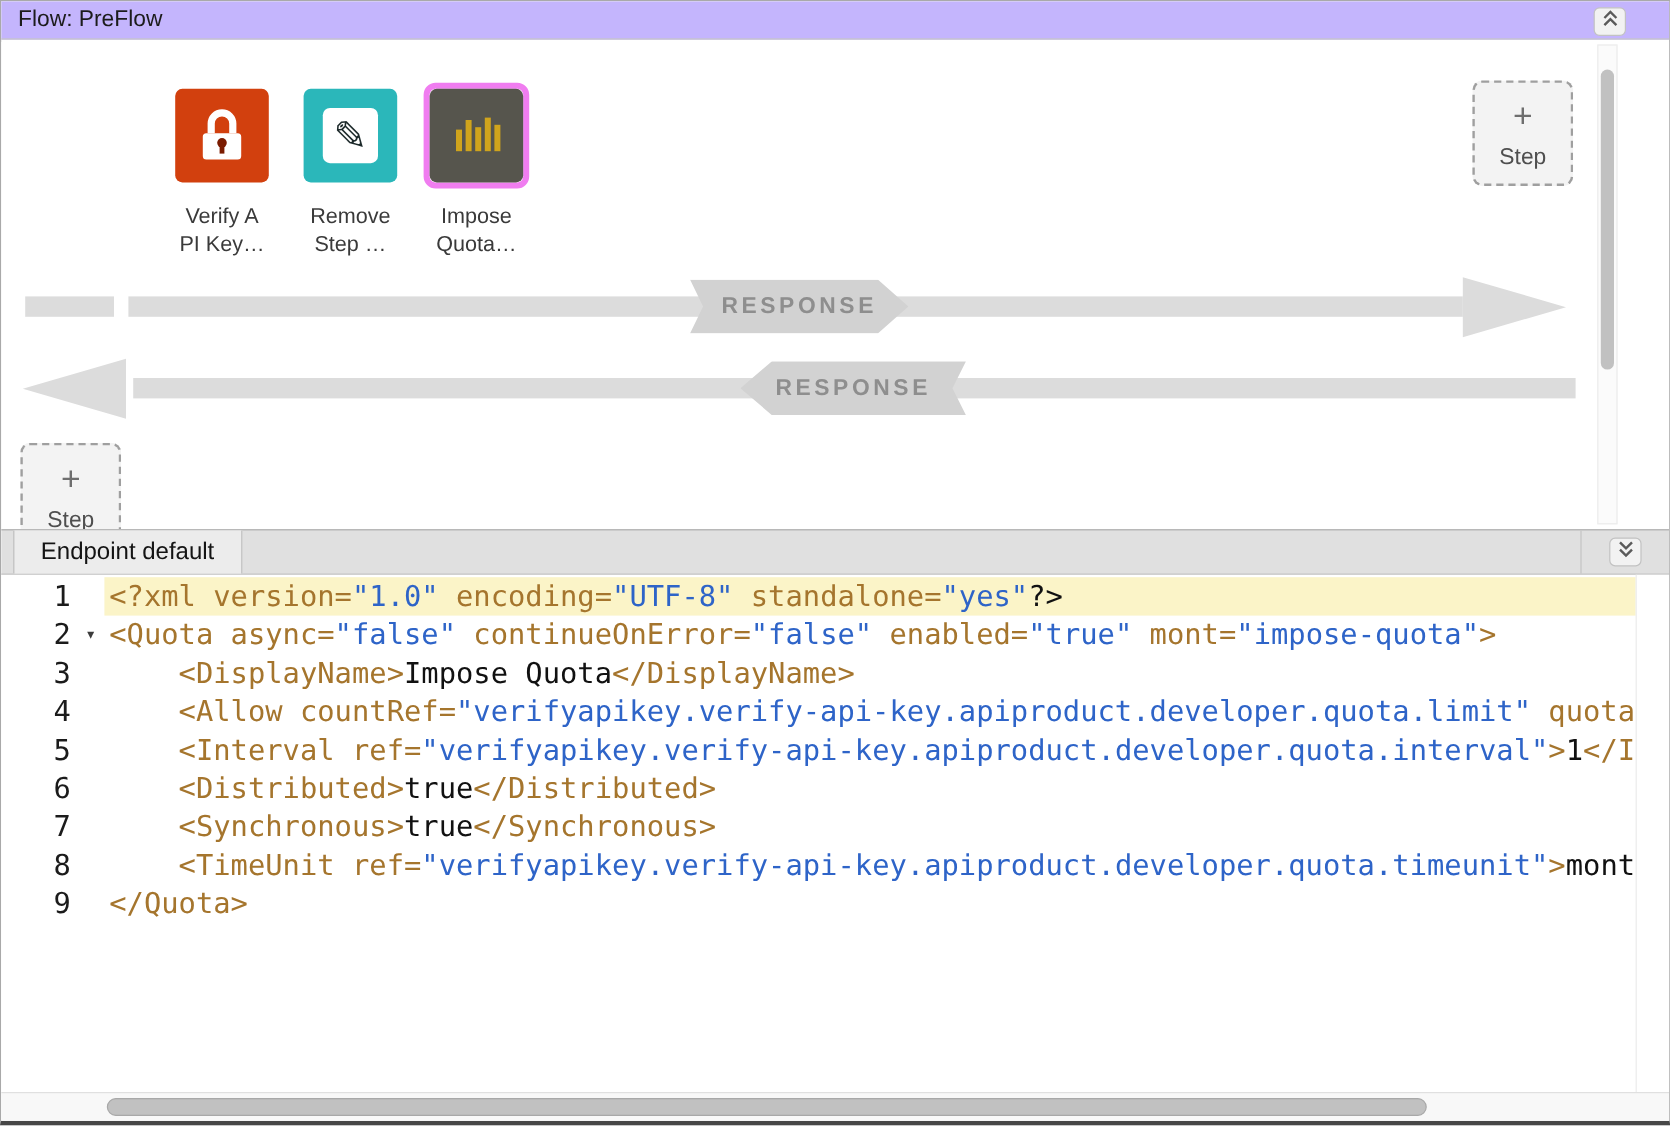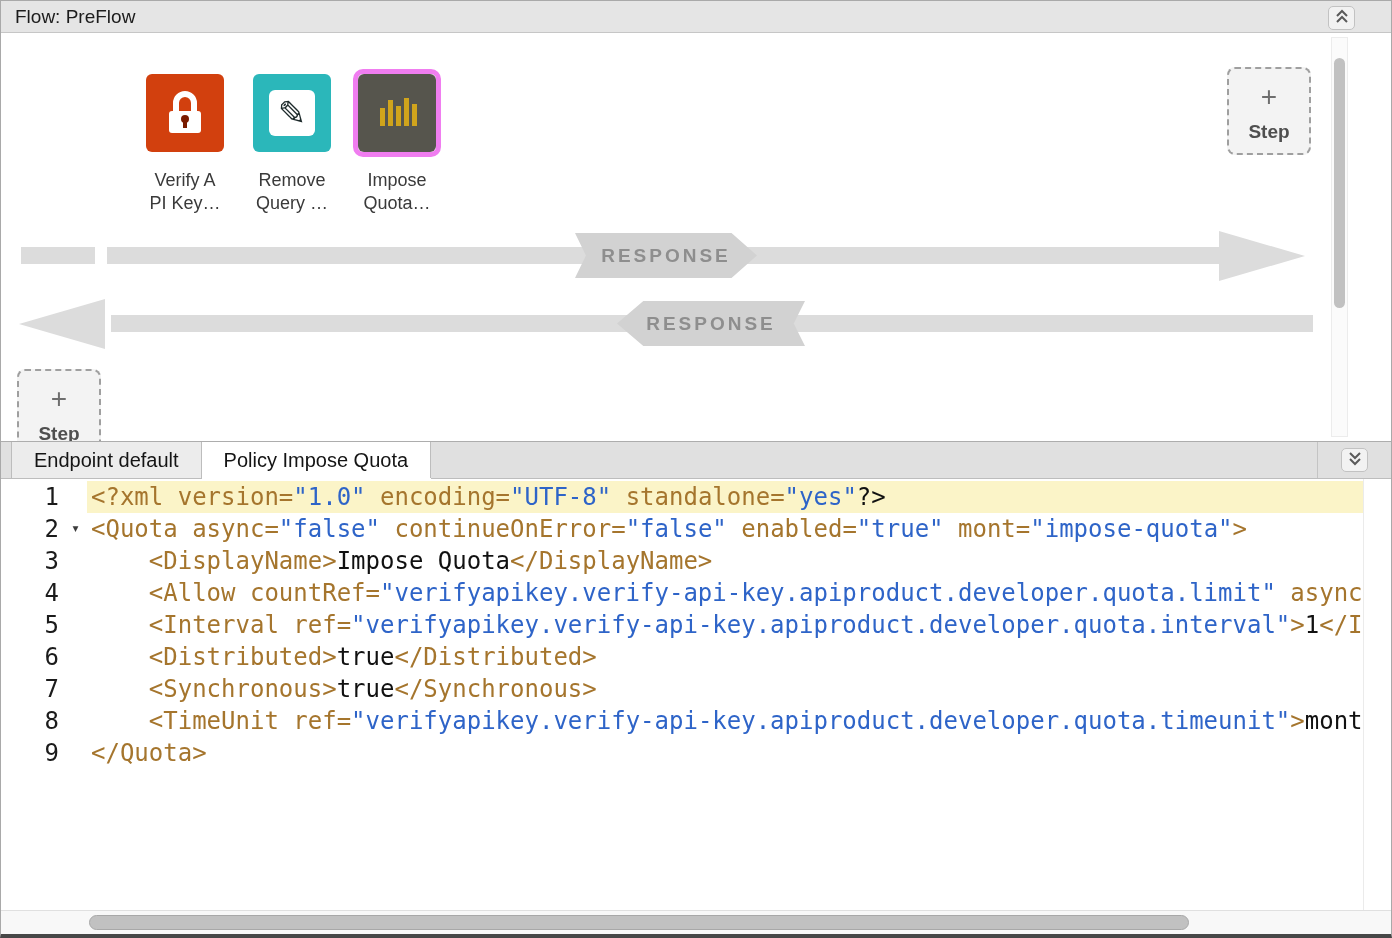--- a/index.html
+++ b/index.html
@@ -4,21 +4,21 @@
 <style>
   * { margin:0; padding:0; box-sizing:border-box; }
   html,body { background:#fff; }
   body { font-family:"Liberation Sans", sans-serif; }
 
   .screen { position:relative; width:1392px; height:938px; background:#fff;
             border:1px solid #a9a9a9; border-bottom:4px solid #474747; overflow:hidden; }
 
   
   .flow-header { position:absolute; left:0; top:0; width:100%; height:32px;
-                 background:#e5e5e5; border-bottom:1px solid #c6c6c6;
+                 background:#c4b5fd; border-bottom:1px solid #c6c6c6;
                  display:flex; align-items:center; }
   .flow-title { font-size:19px; color:#1c1c1c; margin-left:14px; }
   .mini-btn { position:absolute; width:27px; height:24px; border:1px solid #c2c2c2;
               border-radius:5px; background:#f2f2f2; display:flex; align-items:center;
               justify-content:center; }
   .header-collapse { right:36px; top:5px; }
 
   .flow-canvas { position:absolute; left:0; top:34px; width:100%; height:406px;
                  background:#fff; overflow:hidden; }
 
@@ -28,21 +28,21 @@
   .icon-box { width:78px; height:78px; border-radius:6px; display:flex;
               align-items:center; justify-content:center; }
   .policy-label { margin-top:12px; font-size:18px; line-height:23px; color:#3a3a3a; }
   .pencil-box { width:46px; height:46px; background:#fff; border-radius:6px;
                 display:flex; align-items:center; justify-content:center; }
   .pencil-glyph { font-size:34px; color:#1d2a2b; }
 
   .step-btn { position:absolute; width:84px; height:88px; border:2px dashed #9f9f9f;
               border-radius:8px; background:#f3f3f3; text-align:center; cursor:pointer; }
   .step-plus { font-size:28px; color:#6e6e6e; line-height:1; margin-top:14px; }
-  .step-label { font-size:19px; color:#4f4f4f; margin-top:10px;font-weight:bold; }
+  .step-label { font-size:19px; color:#4f4f4f; margin-top:10px; }
   .step-top { left:1226px; top:32px; }
   .step-bottom { left:16px; top:334px; }
 
   .lane-bar { position:absolute; height:17px; background:#dcdcdc; }
   .arrow-right { position:absolute; left:1218px; top:196px; width:0; height:0;
                  border-left:86px solid #dcdcdc; border-top:25px solid transparent;
                  border-bottom:25px solid transparent; }
   .arrow-left { position:absolute; left:18px; top:264px; width:0; height:0;
                 border-right:86px solid #dcdcdc; border-top:25px solid transparent;
                 border-bottom:25px solid transparent; }
@@ -134,21 +134,21 @@
     <div class="policy" style="left:231px; top:34px;">
       <div class="icon-frame">
         <div class="icon-box" style="background: rgb(43, 183, 186);">
           <div class="pencil-box">
             <span class="pencil-glyph">✎</span>
           </div>
         </div>
       </div>
       <div class="policy-label">
         <div>Remove</div>
-        <div>Query …</div>
+        <div>Step …</div>
       </div>
     </div>
 
     <div class="policy selected" style="left:336px; top:34px;">
       <div class="icon-frame" style="border-color: rgb(240, 125, 240);">
         <div class="icon-box" style="background: rgb(86, 85, 77); color: rgb(208, 164, 28);">
           <svg width="46" height="46" viewBox="0 0 46 46">
             <rect x="6" y="18" width="5" height="18" fill="currentColor"></rect>
             <rect x="14" y="10" width="5" height="26" fill="currentColor"></rect>
             <rect x="22" y="16" width="5" height="20" fill="currentColor"></rect>
@@ -184,23 +184,20 @@
     <div class="v-scrollbar">
       <div class="v-thumb"></div>
     </div>
   </div>
 
   <div class="editor-panel">
     <div class="tab-bar">
       <div class="tab tab-first">
         <span>Endpoint default</span>
       </div>
-      <div class="tab active">
-        <span>Policy Impose Quota</span>
-      </div>
       <div class="tabbar-right">
         <div class="mini-btn tab-collapse">
           <span>
             <svg width="16" height="17" viewBox="0 0 16 17">
               <path d="M3 3 L8 8 L13 3" fill="none" stroke="#5a5a5a" stroke-width="2"></path>
               <path d="M3 9 L8 14 L13 9" fill="none" stroke="#5a5a5a" stroke-width="2"></path>
             </svg>
           </span>
         </div>
       </div>
@@ -214,21 +211,21 @@
         <div class="code-line">
           <span class="gutter">2<span class="fold">▾</span></span>
           <span class="code"><span class="tok-t">&lt;Quota async=</span><span class="tok-v">"false"</span><span class="tok-t"> continueOnError=</span><span class="tok-v">"false"</span><span class="tok-t"> enabled=</span><span class="tok-v">"true"</span><span class="tok-t"> mont=</span><span class="tok-v">"impose-quota"</span><span class="tok-t">&gt;</span></span>
         </div>
         <div class="code-line">
           <span class="gutter">3</span>
           <span class="code"><span class="tok-t">    &lt;DisplayName&gt;</span><span class="tok-p">Impose Quota</span><span class="tok-t">&lt;/DisplayName&gt;</span></span>
         </div>
         <div class="code-line">
           <span class="gutter">4</span>
-          <span class="code"><span class="tok-t">    &lt;Allow countRef=</span><span class="tok-v">"verifyapikey.verify-api-key.apiproduct.developer.quota.limit"</span><span class="tok-t"> async</span></span>
+          <span class="code"><span class="tok-t">    &lt;Allow countRef=</span><span class="tok-v">"verifyapikey.verify-api-key.apiproduct.developer.quota.limit"</span><span class="tok-t"> quota</span></span>
         </div>
         <div class="code-line">
           <span class="gutter">5</span>
           <span class="code"><span class="tok-t">    &lt;Interval ref=</span><span class="tok-v">"verifyapikey.verify-api-key.apiproduct.developer.quota.interval"</span><span class="tok-t">&gt;</span><span class="tok-p">1</span><span class="tok-t">&lt;/I</span></span>
         </div>
         <div class="code-line">
           <span class="gutter">6</span>
           <span class="code"><span class="tok-t">    &lt;Distributed&gt;</span><span class="tok-p">true</span><span class="tok-t">&lt;/Distributed&gt;</span></span>
         </div>
         <div class="code-line">

